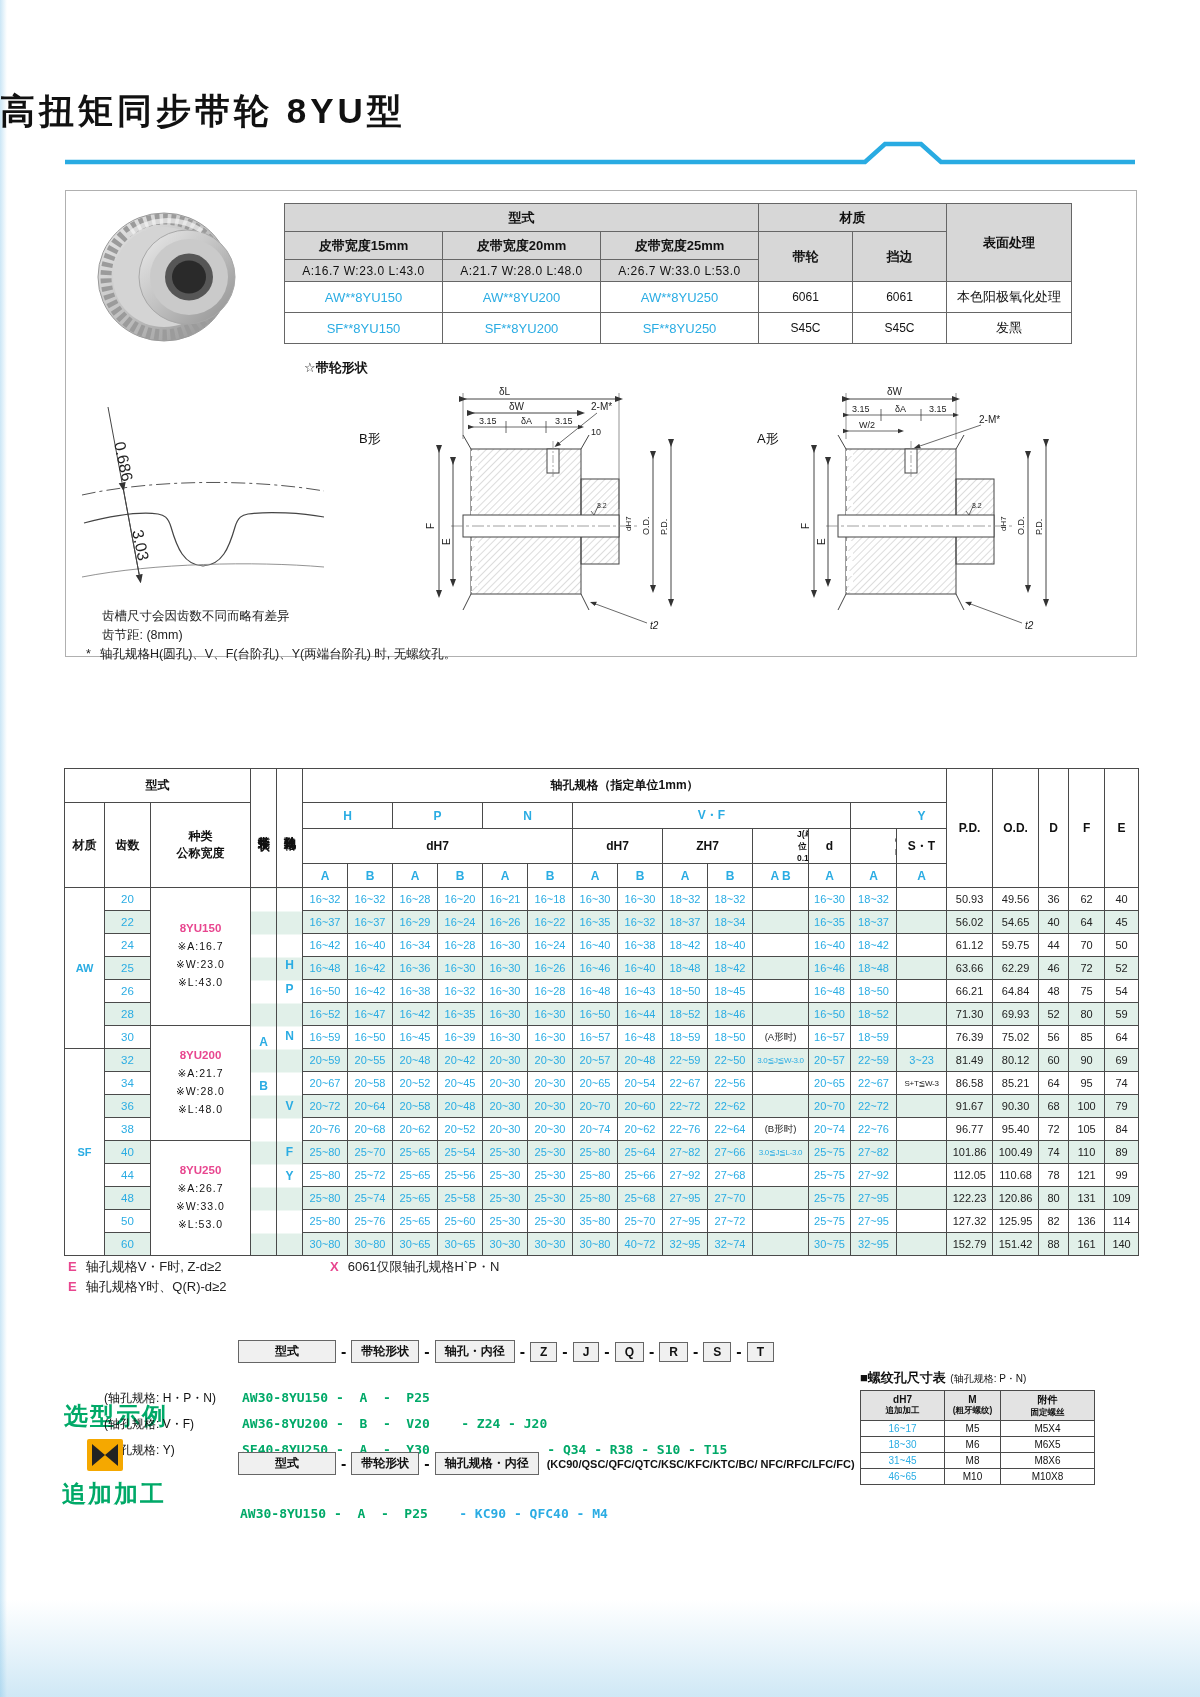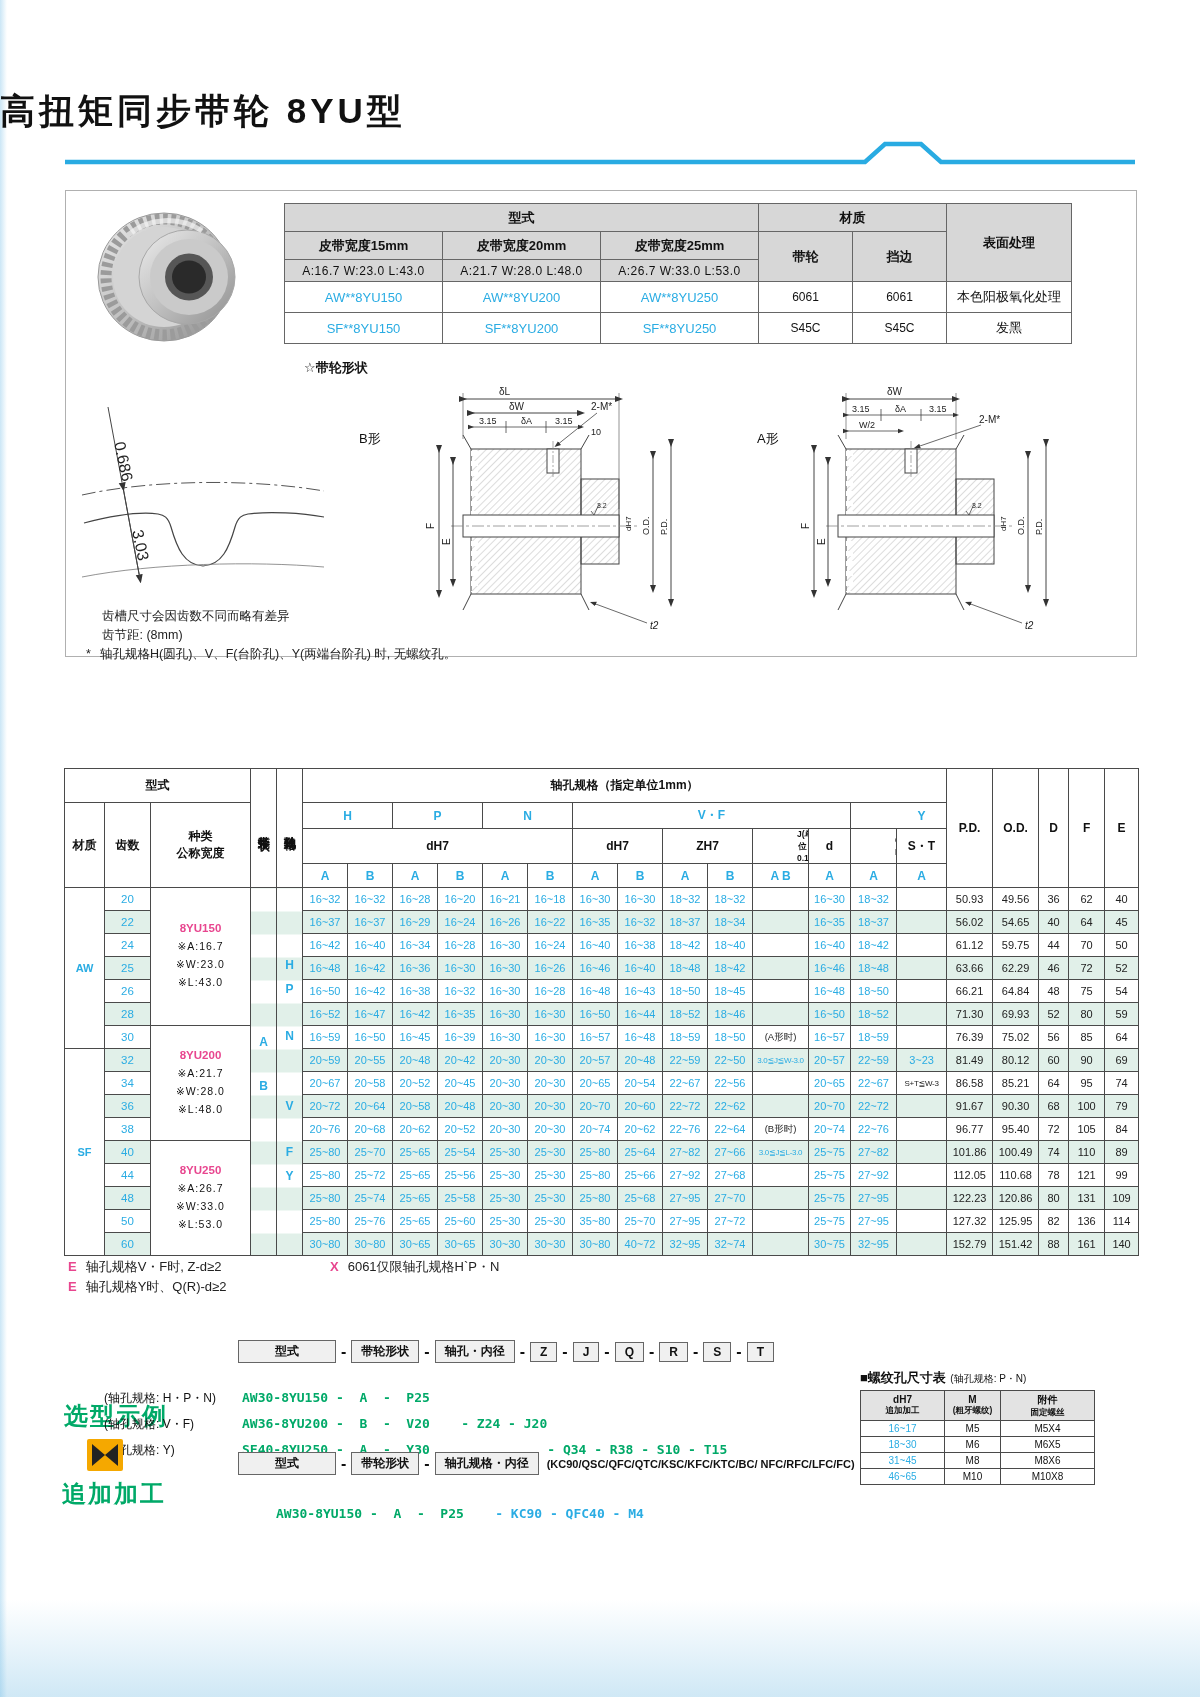--- a/index.html
+++ b/index.html
@@ -787,21 +787,21 @@
   <div class="abs formatrow" style="left:238px;top:1452px;">
     <span class="formatrow" style="display:inline-flex;">
         <span class="fbox wide">型式</span>
         <span class="dash">-</span>
         <span class="fbox">带轮形状</span>
         <span class="dash">-</span>
         <span class="fbox">轴孔规格・内径</span>
       </span>
     <span class="fsuffix">(KC90/QSC/QFC/QTC/KSC/KFC/KTC/BC/ NFC/RFC/LFC/FC)</span>
   </div>
-  <div class="abs" style="left:240px;top:1504px;margin-left:36px;">
+  <div class="abs" style="left:240px;top:1504px;">
     <span class="excode">AW30-8YU150 -  A  -  P25</span><span class="excode excyan">    - KC90 - QFC40 - M4</span>
   </div>
 
   <div class="abs" style="left:860px;top:1368px;width:276px;">
     <div>
       <span class="tt-title">■螺纹孔尺寸表</span>
       <span class="tt-title-suffix">(轴孔规格: P・N)</span>
     </div>
     <table class="tt" style="width:234px;margin-top:3px;">
       <colgroup>

